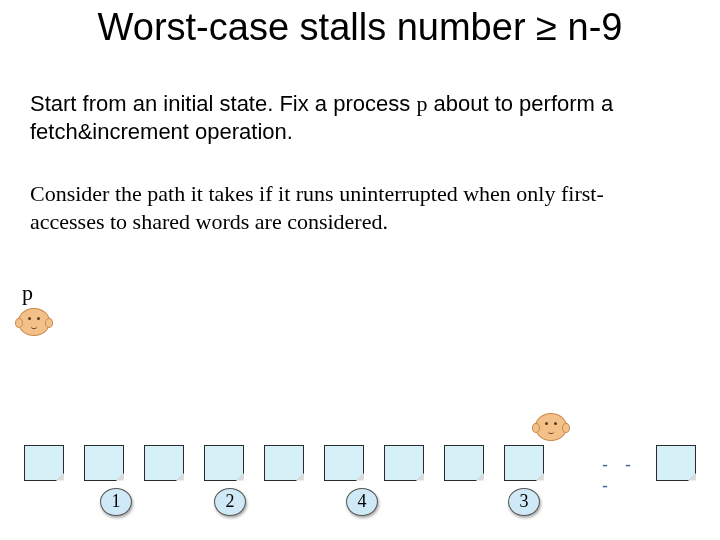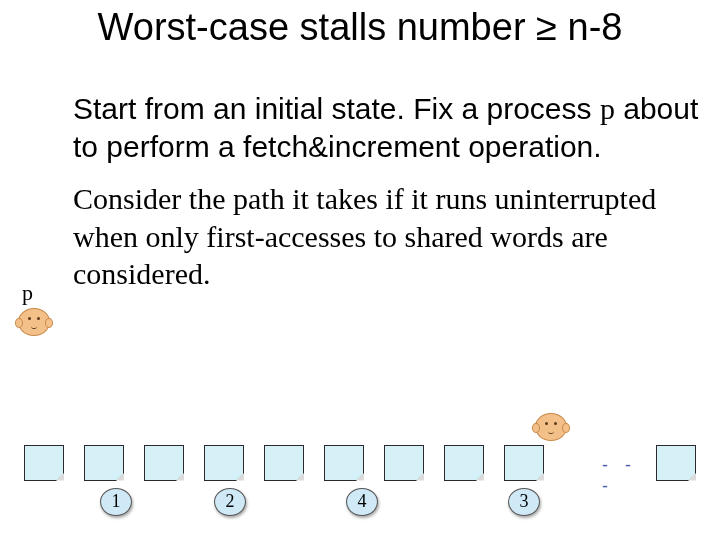--- a/index.html
+++ b/index.html
@@ -23,23 +23,22 @@
     left: 0;
     width: 720px;
     text-align: center;
     font-size: 38px;
     font-weight: 400;
   }
   .para {
     position: absolute;
     left: 30px;
     width: 640px;
-    font-size: 30px;
+    font-size: 22px;
     line-height: 1.25;
-    margin-left: 43px;
   }
   .para1 { top: 90px; }
   .para2 { top: 180px; font-family: Liberation Serif, serif; }
   .p-letter {
     font-family: Georgia, "Times New Roman", serif;
   }
   .p-label {
     position: absolute;
     left: 22px;
     top: 280px;
@@ -133,21 +132,21 @@
     text-align: center;
     line-height: 24px;
     color: #000;
   }
 </style>
 </head>
 <body>
 
 <div class="slide">
 
-  <div class="title">Worst-case stalls number ≥  n-8</div>
+  <div class="title">Worst-case stalls number ≥  n-9</div>
 
   <div class="para para1">
     <span>Start from an initial state. Fix a process </span><span class="p-letter">p</span><span>  about to perform  a fetch&amp;increment operation.</span>
   </div>
 
   <div class="para para2">Consider the path it takes if it runs uninterrupted when only first-accesses to shared words are considered.</div>
 
   <div class="p-label">p</div>
 
   <div class="face face1">

